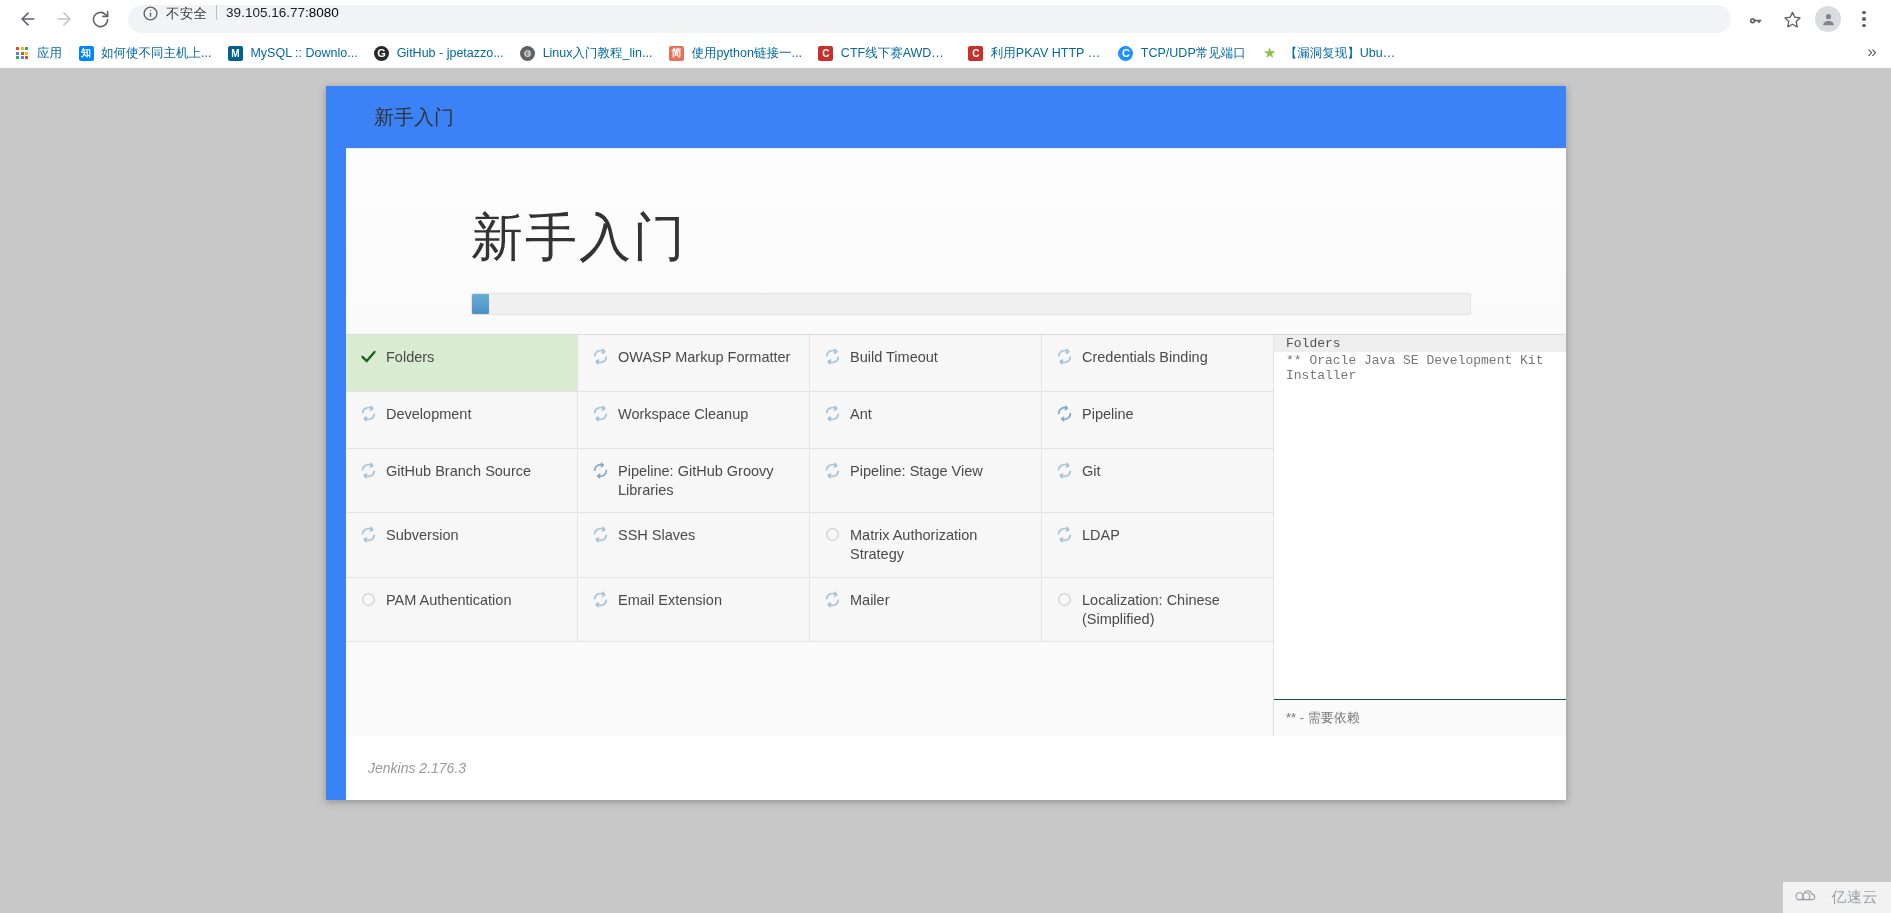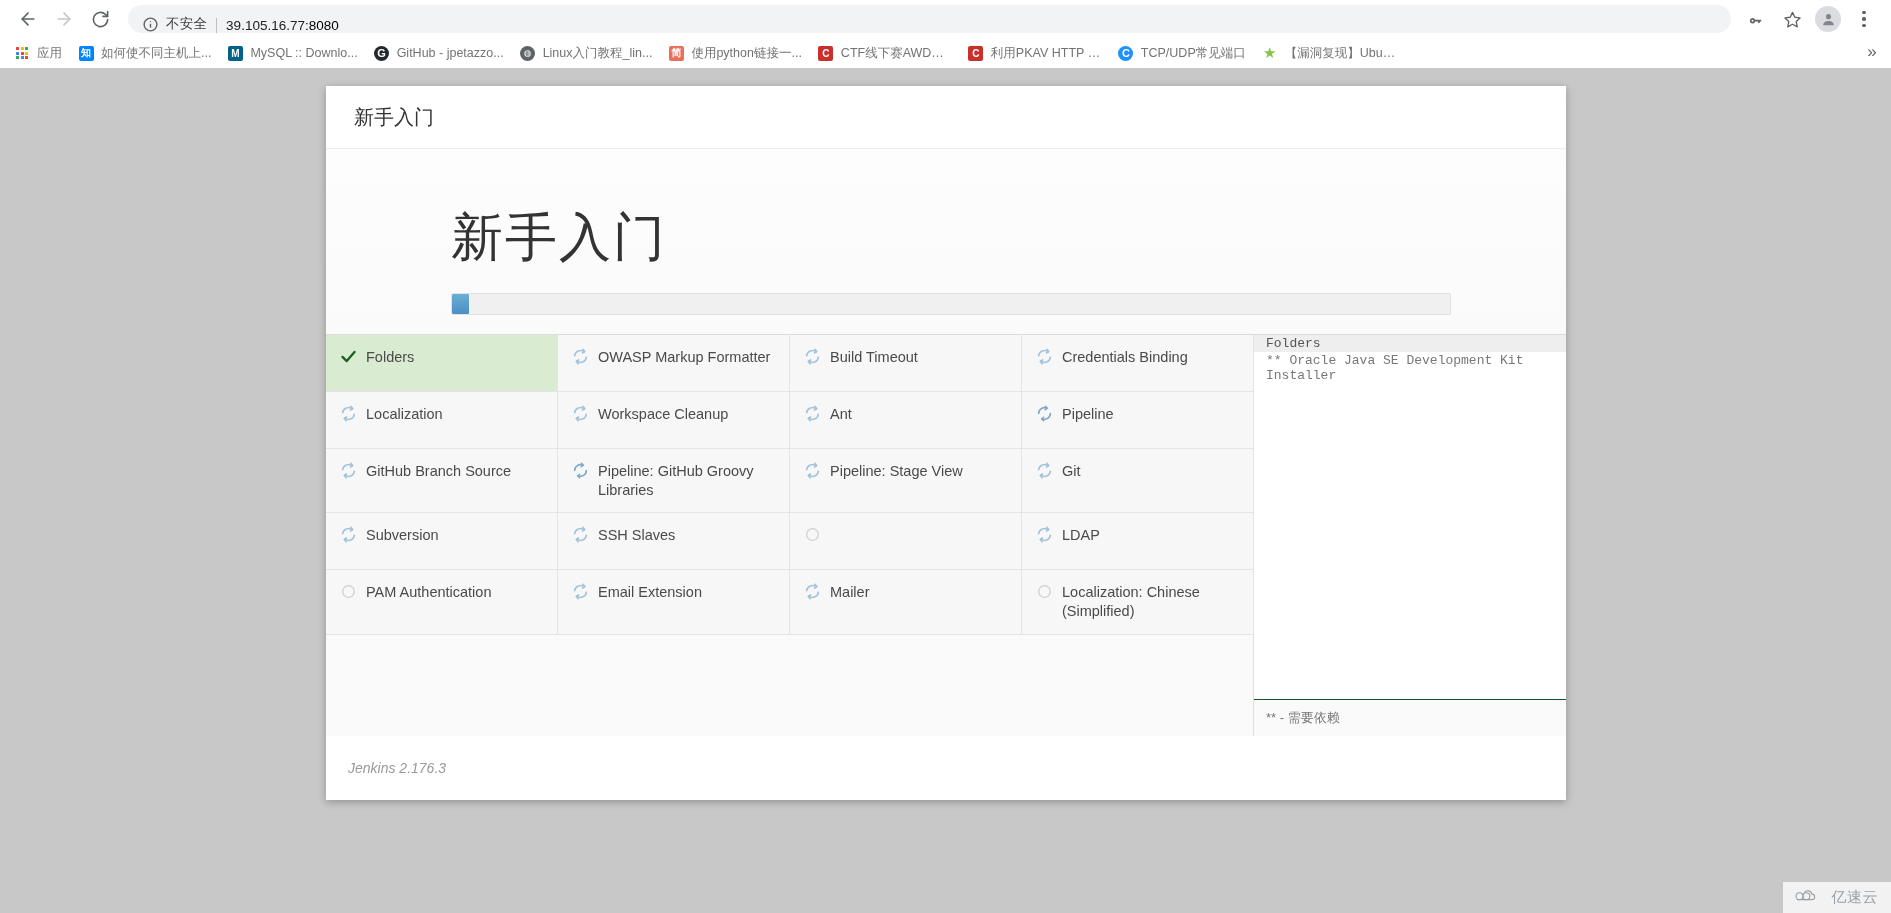--- a/index.html
+++ b/index.html
@@ -32,21 +32,21 @@
   .nav-btn.disabled { color: #c4c7c5; }
   .nav-btn svg { display: block; }
 
   .omnibox {
     flex: 1;
     height: 28px;
     margin: 0 8px 0 10px;
     background: #f1f3f4;
     border-radius: 14px;
     display: flex;
-    align-items: flex-end;
+    align-items: flex-start;
     padding: 0 14px;
     min-width: 0;
   }
   .omni-info {
     width: 17px; height: 17px;
     flex: none;
     margin-right: 7px;
     color: #5f6368;
   }
   .omni-sec-text {
@@ -102,21 +102,21 @@
     align-items: center;
     height: 26px;
     padding: 0 8px;
     border-radius: 4px;
     flex: none;
     max-width: 150px;
     overflow: hidden;
   }
   .bm-label {
     font-size: 12.5px;
-    color: #737373;
+    color: #0369a1;
     white-space: nowrap;
     overflow: hidden;
     text-overflow: ellipsis;
     margin-left: 7px;
     text-align: right;
   }
   .bm-ico {
     width: 16px; height: 16px;
     flex: none;
     display: flex; align-items: center; justify-content: center;
@@ -148,24 +148,25 @@
     position: relative;
     overflow: hidden;
   }
 
   .jenkins-card {
     position: absolute;
     left: 326px;
     top: 18px;
     width: 1240px;
     height: 714px;
-    background: #ffffff;
+    background: #3b82f6;
     box-shadow: 0 2px 8px rgba(0,0,0,.28);
     display: flex;
     flex-direction: column;
+    padding-left: 20px;
   }
 
   .card-header {
     height: 63px;
     border-bottom: 1px solid #eeeeee;
     display: flex;
     align-items: center;
     padding-left: 28px;
     flex: none;
   }
@@ -519,21 +520,21 @@
               </svg>
               <span class="plugin-name">Credentials Binding</span>
             </div>
             <div class="plugin-cell state-installing">
               <svg class="p-ico" viewBox="0 0 24 24" fill="none" stroke="#a7c4d8" stroke-width="2.4" stroke-linecap="round">
                 <path d="M20.2 13.2a8.2 8.2 0 0 1-13.6 5.1"></path>
                 <polyline points="8.7 22 6.2 19.2 9.1 16.9"></polyline>
                 <path d="M3.8 10.8a8.2 8.2 0 0 1 13.6-5.1"></path>
                 <polyline points="15.3 2 17.8 4.8 14.9 7.1"></polyline>
               </svg>
-              <span class="plugin-name">Localization</span>
+              <span class="plugin-name">Development</span>
             </div>
             <div class="plugin-cell state-installing">
               <svg class="p-ico" viewBox="0 0 24 24" fill="none" stroke="#a7c4d8" stroke-width="2.4" stroke-linecap="round">
                 <path d="M20.2 13.2a8.2 8.2 0 0 1-13.6 5.1"></path>
                 <polyline points="8.7 22 6.2 19.2 9.1 16.9"></polyline>
                 <path d="M3.8 10.8a8.2 8.2 0 0 1 13.6-5.1"></path>
                 <polyline points="15.3 2 17.8 4.8 14.9 7.1"></polyline>
               </svg>
               <span class="plugin-name">Workspace Cleanup</span>
             </div>
@@ -606,20 +607,21 @@
                 <polyline points="8.7 22 6.2 19.2 9.1 16.9"></polyline>
                 <path d="M3.8 10.8a8.2 8.2 0 0 1 13.6-5.1"></path>
                 <polyline points="15.3 2 17.8 4.8 14.9 7.1"></polyline>
               </svg>
               <span class="plugin-name">SSH Slaves</span>
             </div>
             <div class="plugin-cell state-pending">
               <svg class="p-ico" viewBox="0 0 24 24" fill="none" stroke="#cfcfcf" stroke-width="1.8">
                 <circle cx="12" cy="12" r="8.2"></circle>
               </svg>
+              <span class="plugin-name">Matrix Authorization Strategy</span>
             </div>
             <div class="plugin-cell state-installing">
               <svg class="p-ico" viewBox="0 0 24 24" fill="none" stroke="#a7c4d8" stroke-width="2.4" stroke-linecap="round">
                 <path d="M20.2 13.2a8.2 8.2 0 0 1-13.6 5.1"></path>
                 <polyline points="8.7 22 6.2 19.2 9.1 16.9"></polyline>
                 <path d="M3.8 10.8a8.2 8.2 0 0 1 13.6-5.1"></path>
                 <polyline points="15.3 2 17.8 4.8 14.9 7.1"></polyline>
               </svg>
               <span class="plugin-name">LDAP</span>
             </div>

